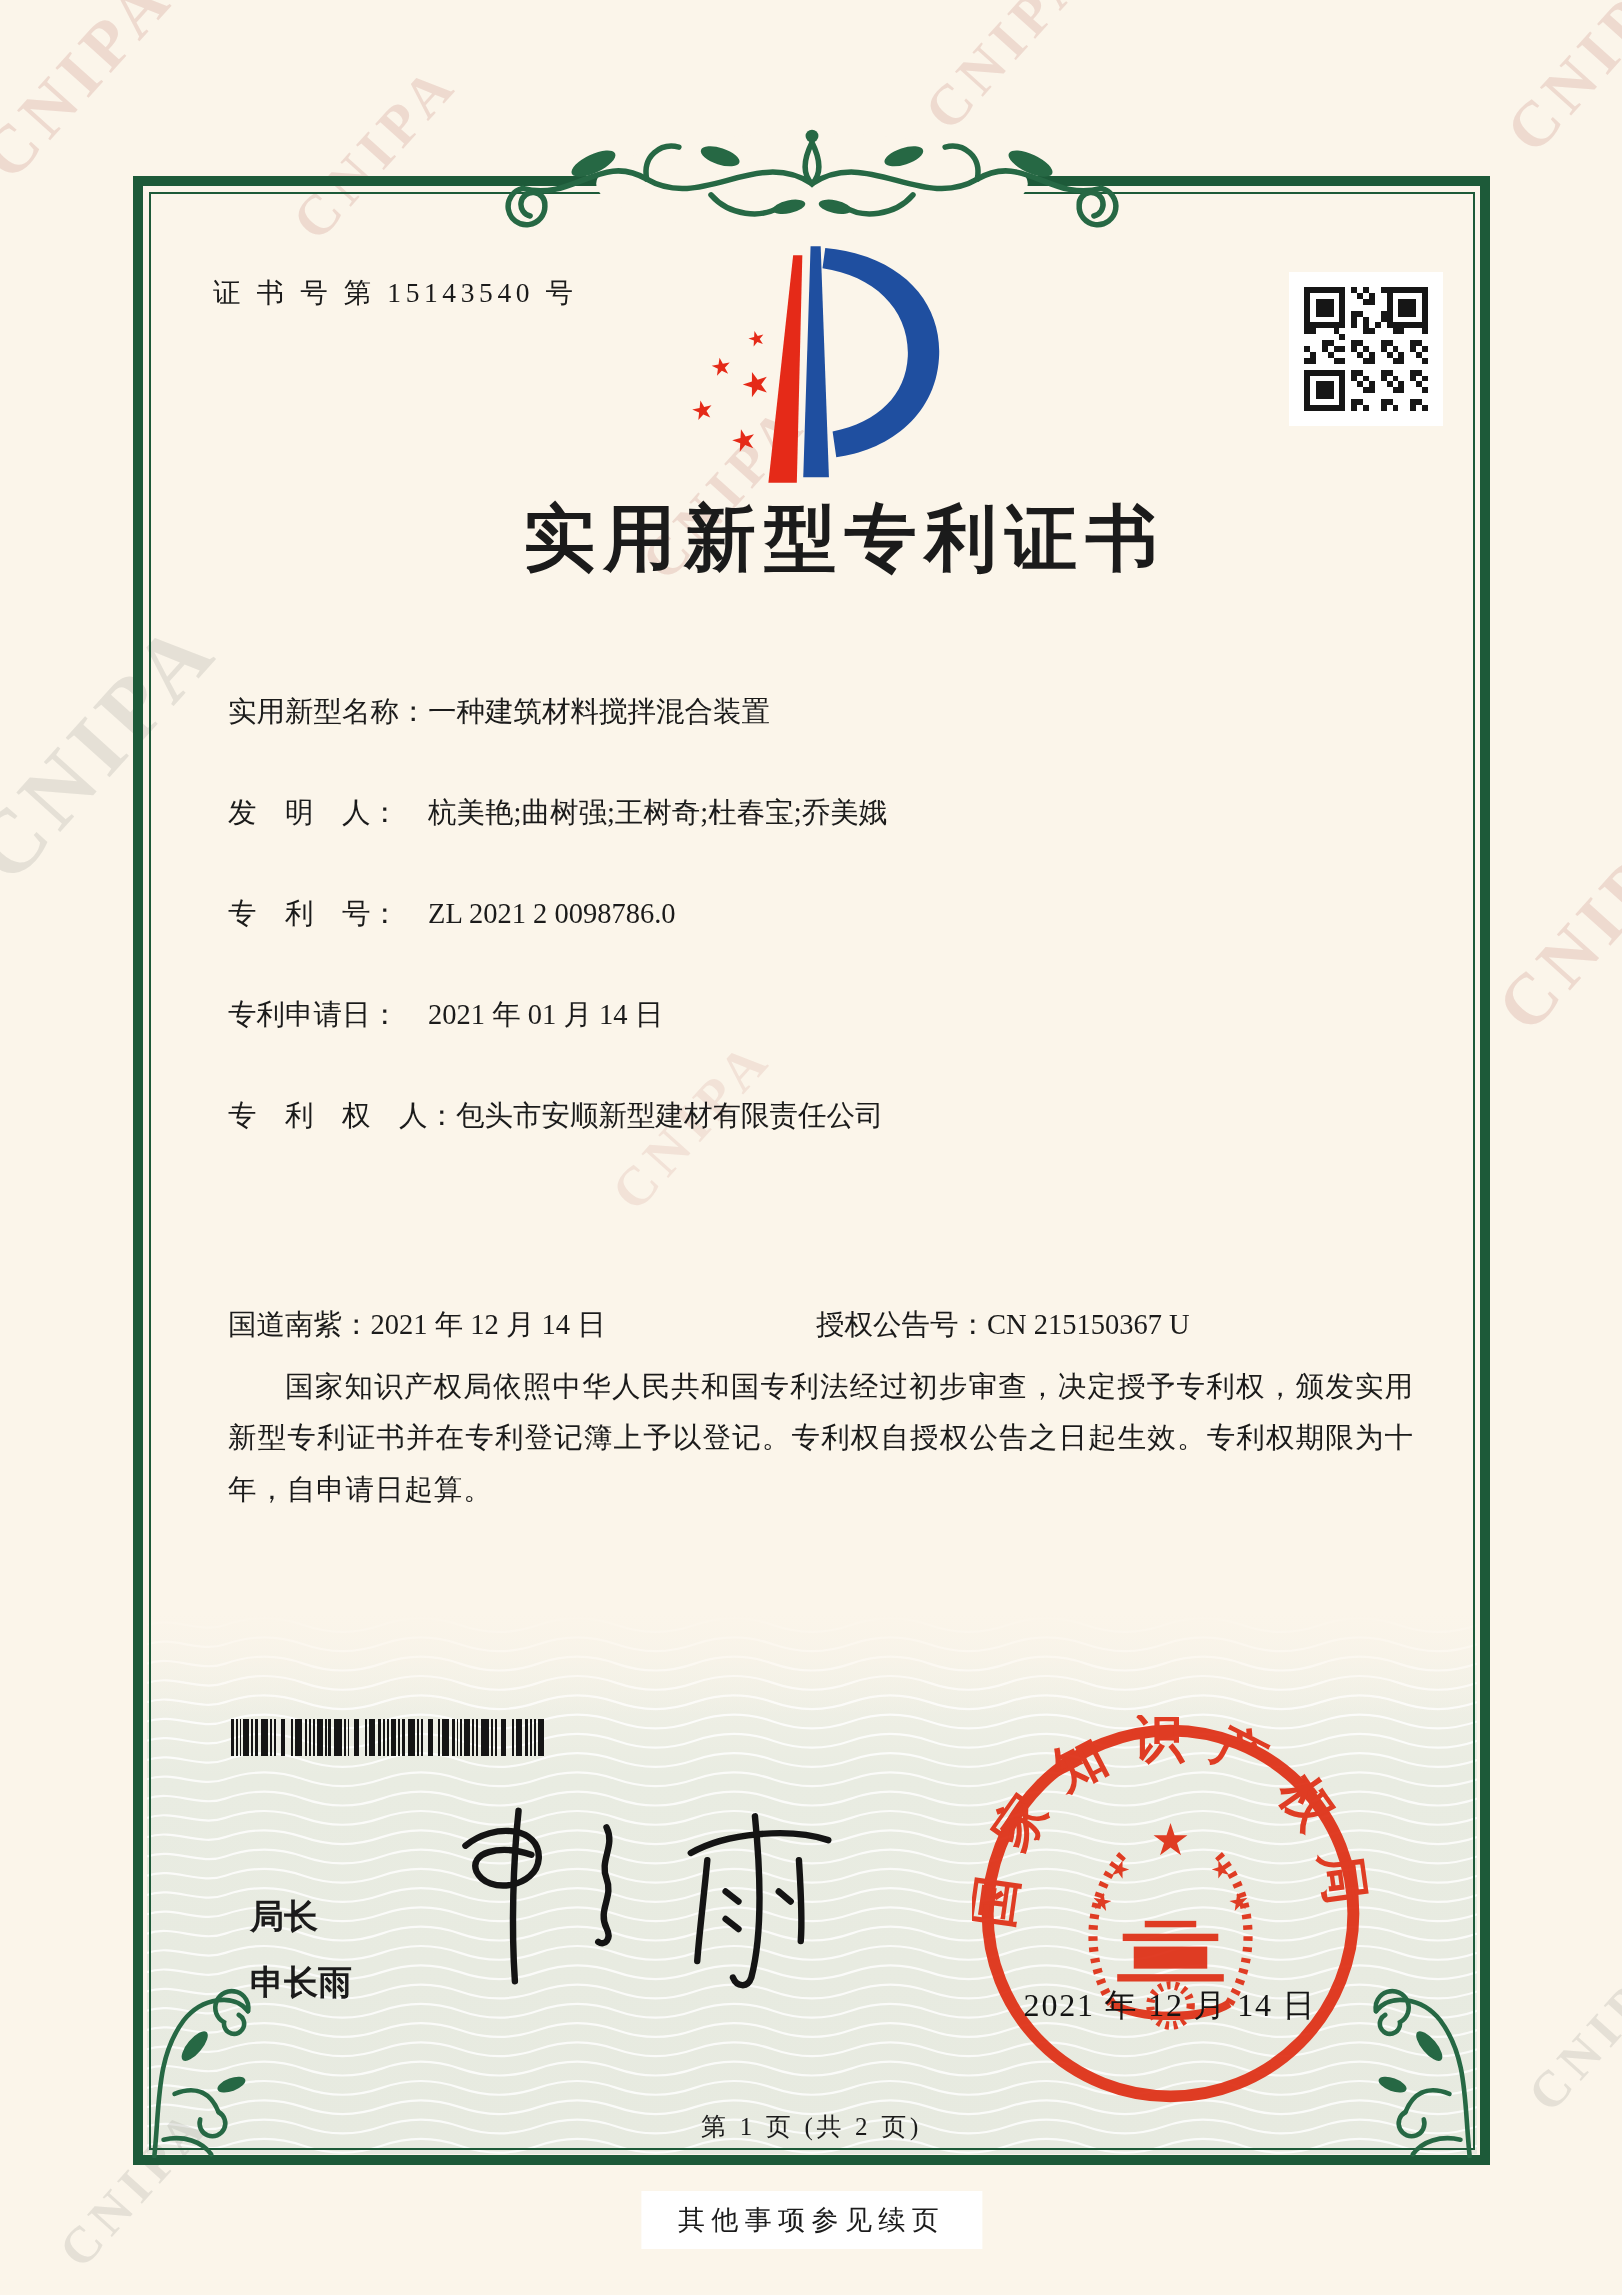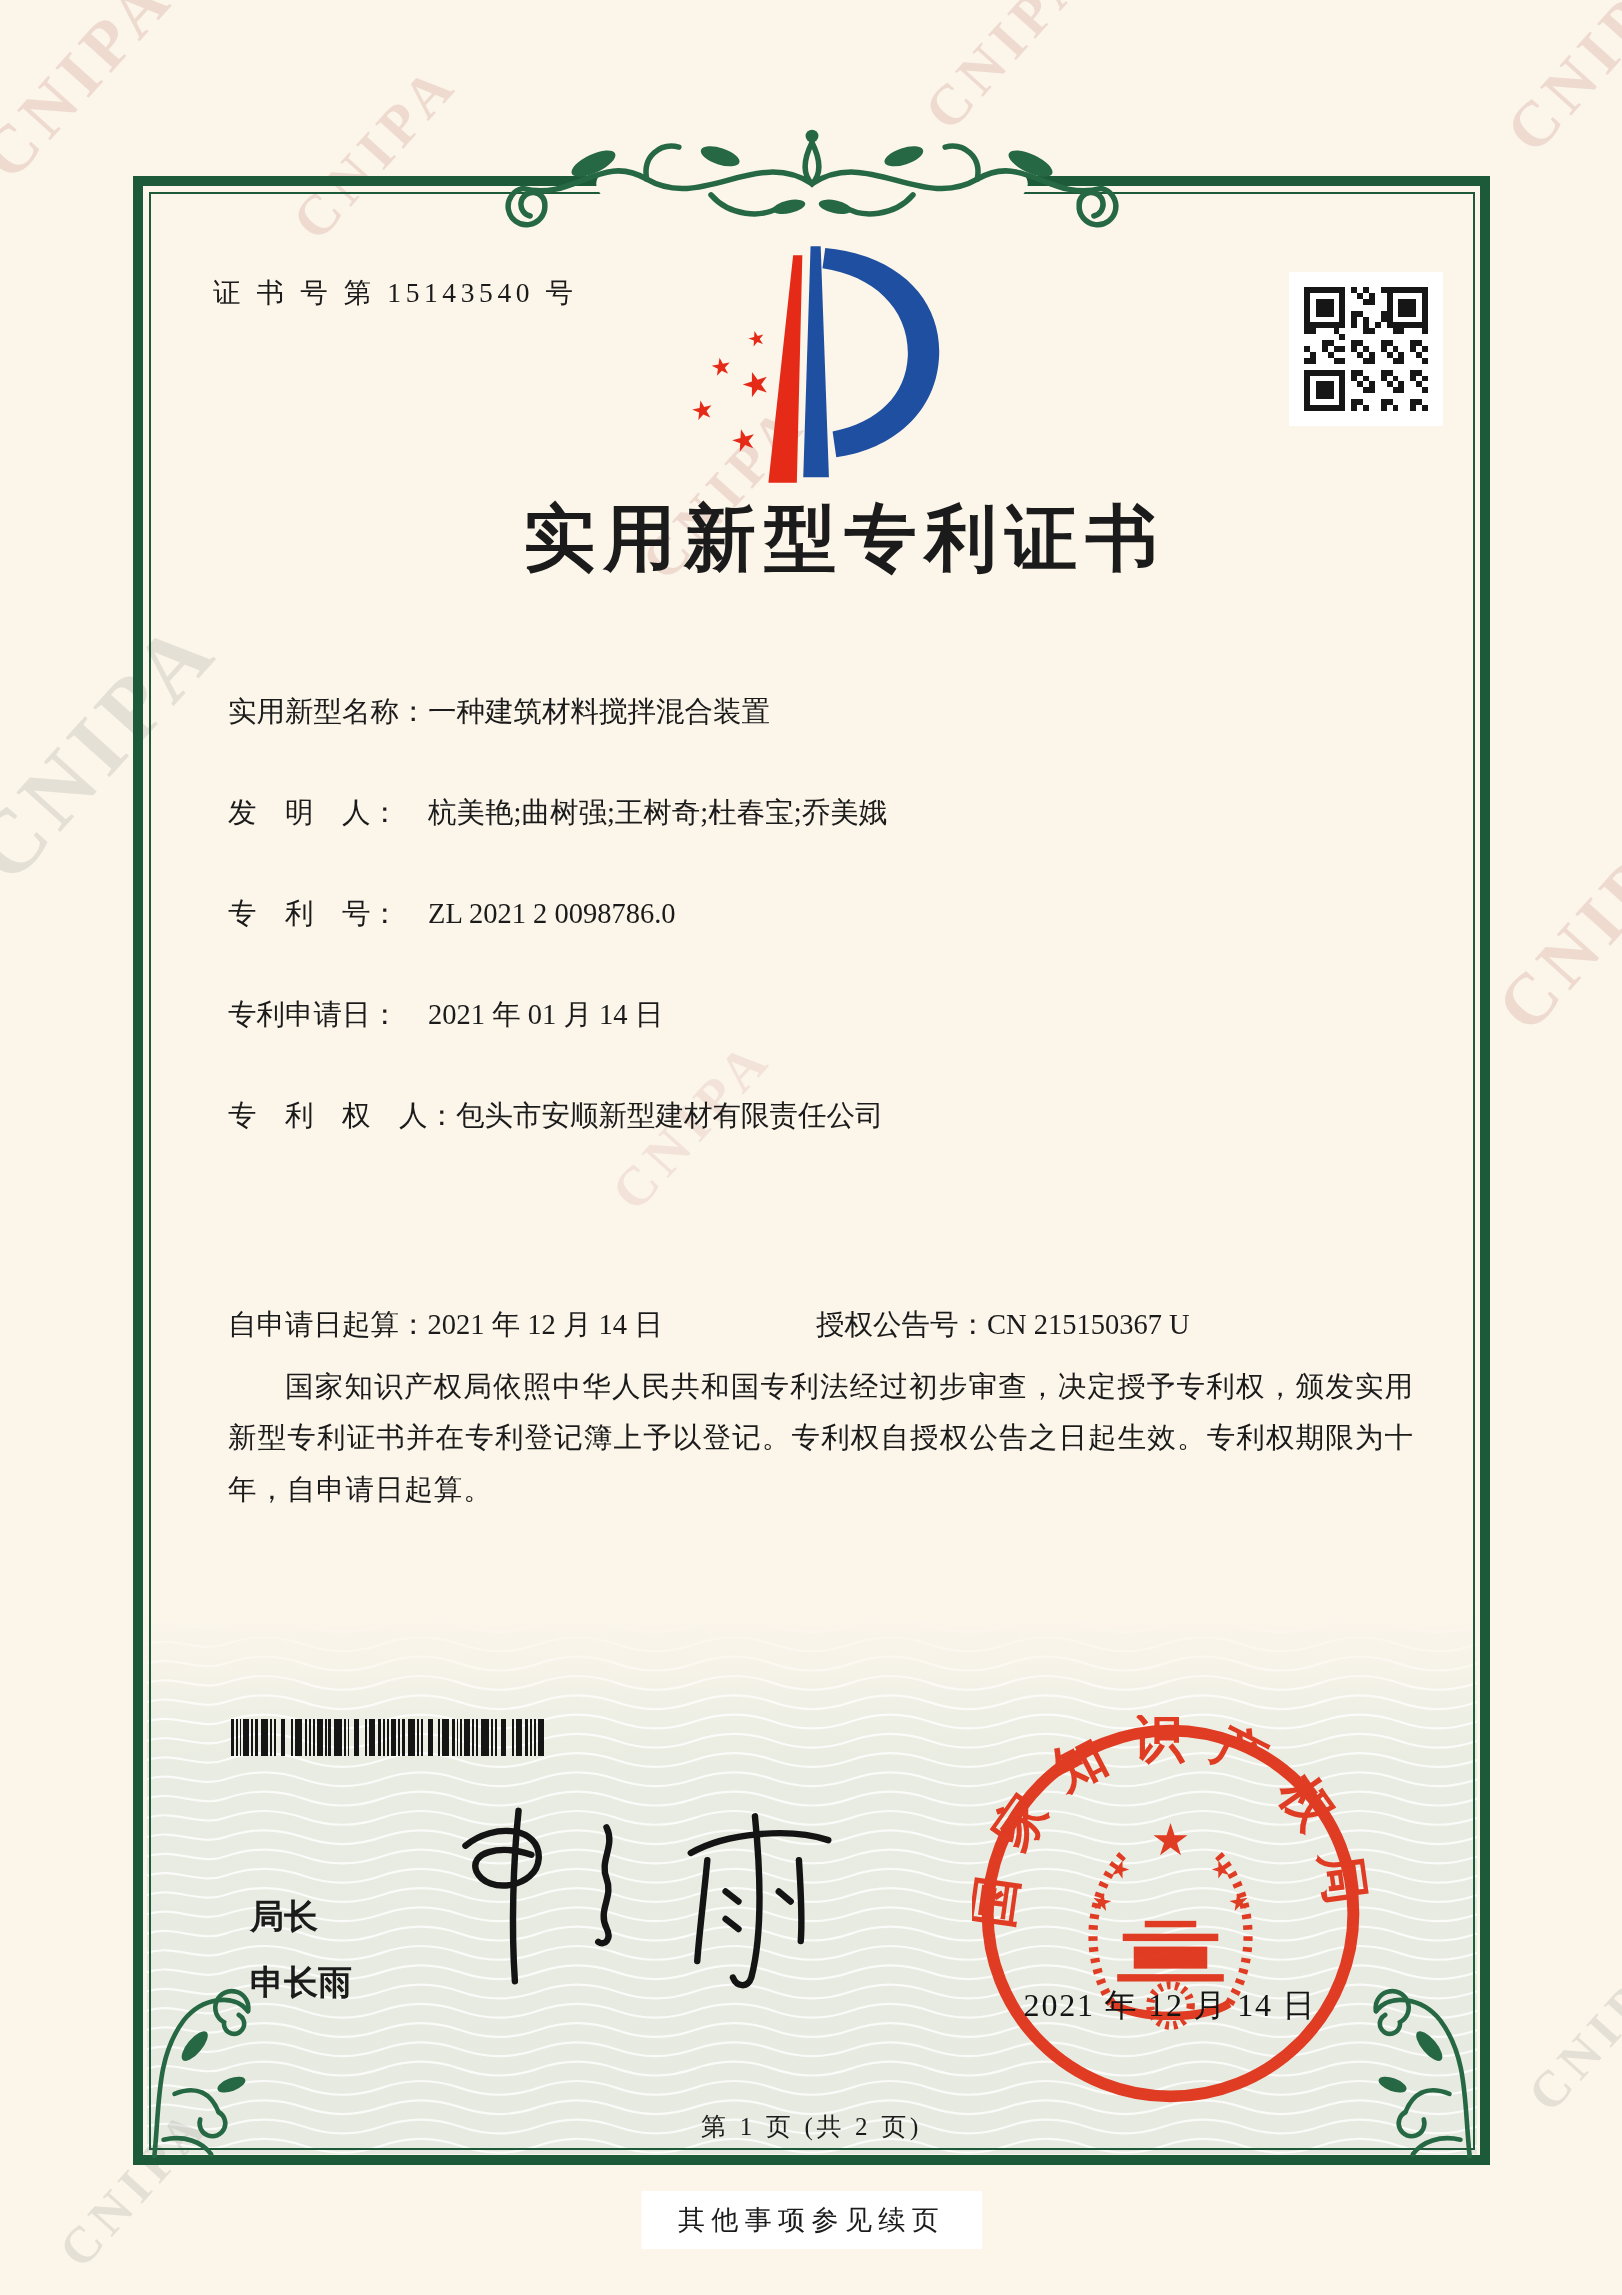--- a/index.html
+++ b/index.html
@@ -398,21 +398,21 @@
   <div class="frow" style="top:893px;">
     <span class="lbl">专　利　号：</span><span class="val">ZL 2021 2 0098786.0</span>
   </div>
   <div class="frow" style="top:994px;">
     <span class="lbl">专利申请日：</span><span class="val">2021 年 01 月 14 日</span>
   </div>
   <div class="frow" style="top:1095px;">
     <span class="lbl">专　利　权　人：</span><span class="val">包头市安顺新型建材有限责任公司</span>
   </div>
   <div class="frow" style="top:1304px;width:1186px;">
-    <span>自申请日起算：</span><span>2021 年 12 月 14 日</span>
+    <span>国道南紫：</span><span>2021 年 12 月 14 日</span>
     <span class="grant2">
       <span>授权公告号：</span><span>CN 215150367 U</span>
     </span>
   </div>
 
   <div class="paras">
     <p>国家知识产权局依照中华人民共和国专利法经过初步审查，决定授予专利权，颁发实用新型专利证书并在专利登记簿上予以登记。专利权自授权公告之日起生效。专利权期限为十年，自申请日起算。</p>
   </div>
 
   <div class="barcode"><span style="width:2.9px;margin-right:1.9px"></span><span style="width:1.9px;margin-right:1.9px"></span><span style="width:1.9px;margin-right:1.9px"></span><span style="width:5.8px;margin-right:1.9px"></span><span style="width:1.9px;margin-right:1.9px"></span><span style="width:2.9px;margin-right:2.9px"></span><span style="width:7.7px;margin-right:1.9px"></span><span style="width:1.9px;margin-right:1.9px"></span><span style="width:1.9px;margin-right:4.8px"></span><span style="width:4.8px;margin-right:5.8px"></span><span style="width:1.9px;margin-right:1.9px"></span><span style="width:6.7px;margin-right:2.9px"></span><span style="width:2.9px;margin-right:1.9px"></span><span style="width:1.9px;margin-right:1.9px"></span><span style="width:1.9px;margin-right:1.9px"></span><span style="width:5.8px;margin-right:1.9px"></span><span style="width:1.9px;margin-right:1.9px"></span><span style="width:2.9px;margin-right:2.9px"></span><span style="width:7.7px;margin-right:1.9px"></span><span style="width:1.9px;margin-right:1.9px"></span><span style="width:1.9px;margin-right:4.8px"></span><span style="width:4.8px;margin-right:5.8px"></span><span style="width:1.9px;margin-right:1.9px"></span><span style="width:6.7px;margin-right:2.9px"></span><span style="width:2.9px;margin-right:1.9px"></span><span style="width:1.9px;margin-right:1.9px"></span><span style="width:1.9px;margin-right:1.9px"></span><span style="width:5.8px;margin-right:1.9px"></span><span style="width:1.9px;margin-right:1.9px"></span><span style="width:2.9px;margin-right:2.9px"></span><span style="width:7.7px;margin-right:1.9px"></span><span style="width:1.9px;margin-right:1.9px"></span><span style="width:1.9px;margin-right:4.8px"></span><span style="width:4.8px;margin-right:5.8px"></span><span style="width:1.9px;margin-right:1.9px"></span><span style="width:6.7px;margin-right:2.9px"></span><span style="width:2.9px;margin-right:1.9px"></span><span style="width:1.9px;margin-right:1.9px"></span><span style="width:1.9px;margin-right:1.9px"></span><span style="width:5.8px;margin-right:1.9px"></span><span style="width:1.9px;margin-right:1.9px"></span><span style="width:2.9px;margin-right:2.9px"></span><span style="width:7.7px;margin-right:1.9px"></span><span style="width:1.9px;margin-right:1.9px"></span><span style="width:1.9px;margin-right:4.8px"></span><span style="width:4.8px;margin-right:5.8px"></span><span style="width:1.9px;margin-right:1.9px"></span><span style="width:6.7px;margin-right:2.9px"></span><span style="width:2.9px;margin-right:1.9px"></span><span style="width:1.9px;margin-right:1.9px"></span><span style="width:1.9px;margin-right:1.9px"></span><span style="width:5.8px;margin-right:1.9px"></span></div>

